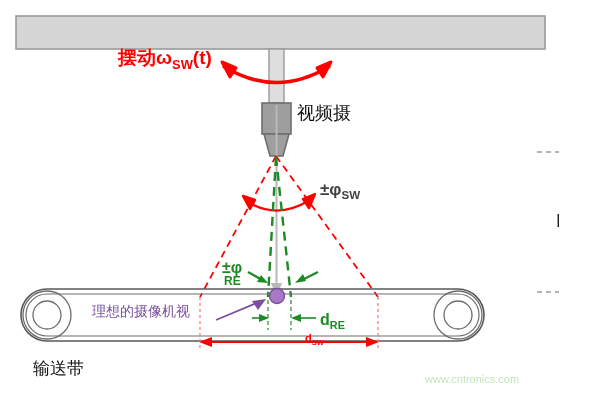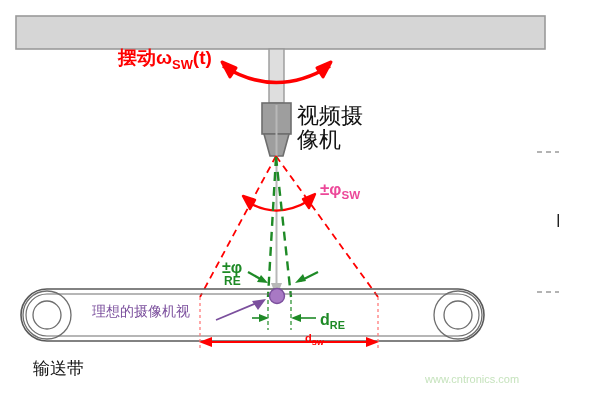--- a/index.html
+++ b/index.html
@@ -36,26 +36,26 @@
   
   #label-swing {
     left: 118px; top: 48px;
     color: #ff0000;
     font-size: 19px;
     font-weight: bold;
   }
   #label-camera {
     left: 297px; top: 104px;
     color: #111111;
-    font-size: 22px;
+    font-size: 18px;
     text-align: left;
   }
   #label-phisw {
     left: 320px; top: 181px;
-    color: #ec4899;
+    color: #404040;
     font-size: 17px;
     font-weight: bold;
   }
   #label-phire {
     left: 222px; top: 259px;
     color: #1e8a26;
     font-size: 16px;
     font-weight: bold;
     text-align: center;
   }
@@ -174,21 +174,20 @@
     <polygon points="565,294 561,283 569,283" fill="#9a9a9a"></polygon>
 
     <rect x="553" y="205" width="24" height="32" fill="#ffffff"></rect>
 
   </svg>
 
   <div class="lbl" id="label-swing"><span>摆动ω</span><span class="sub">SW</span><span>(t)</span></div>
 
   <div class="lbl" id="label-camera">
     <div>视频摄</div>
-    <div>像机</div>
   </div>
 
   <div class="lbl" id="label-phisw"><span>±φ</span><span class="sub">SW</span></div>
 
   <div class="lbl" id="label-phire"><span>±φ</span><span class="re">RE</span></div>
 
   <div class="lbl" id="label-fovcenter">
     <div>理想的摄像机视</div>
   </div>
 

